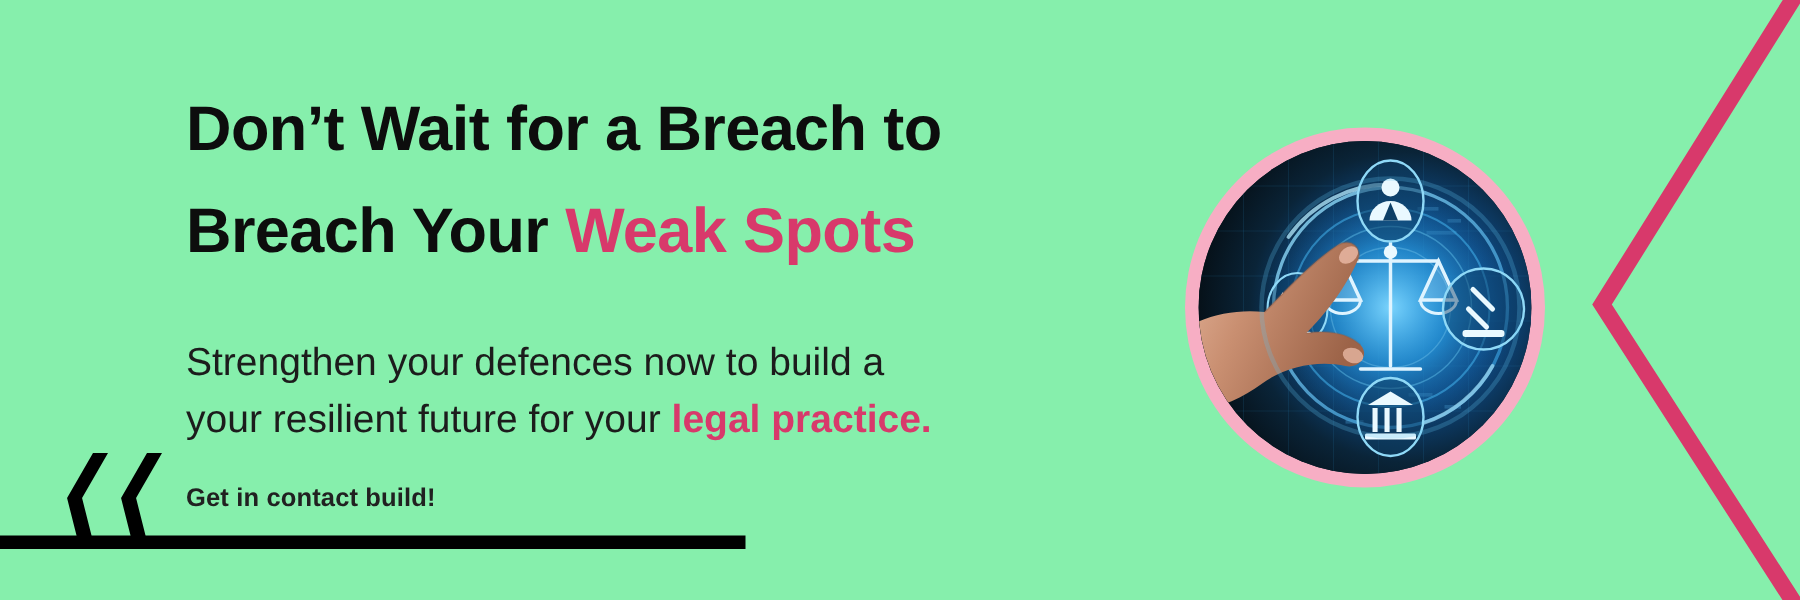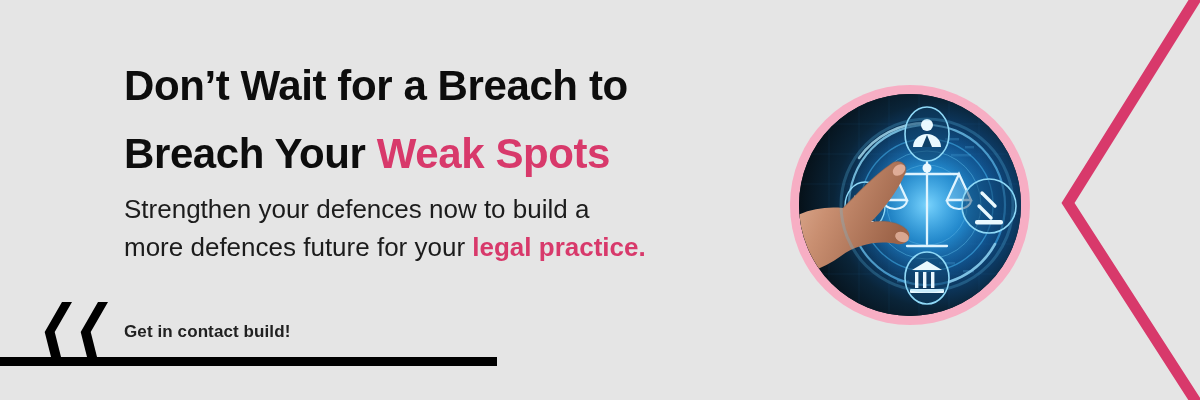--- a/index.html
+++ b/index.html
@@ -9,21 +9,21 @@
   body {
     width: 1200px;
     height: 400px;
     overflow: hidden;
     font-family: "Liberation Sans", sans-serif;
   }
   #banner {
     position: relative;
     width: 1200px;
     height: 400px;
-    background: #e5e5e5;
+    background: #86efac;
     overflow: hidden;
   }
 
   
   .headline {
     position: absolute;
     left: 124px;
     top: 52px;
     width: 700px;
     font-size: 42px;
@@ -32,21 +32,21 @@
     letter-spacing: -0.4px;
     color: #0d0d0d;
     white-space: nowrap;
   }
   .headline .accent { color: #d8396b; margin-top: 32px; }
 
   
   .body-copy {
     position: absolute;
     left: 124px;
-    top: 190px;
+    top: 222px;
     width: 700px;
     font-size: 26px;
     font-weight: 300;
     line-height: 38px;
     color: #1c1c1c;
     white-space: nowrap;
   }
   .body-copy .accent {
     color: #d8396b;
     font-weight: bold;
@@ -121,21 +121,21 @@
     <div>
       <span>Breach Your </span><span class="accent">Weak Spots</span>
     </div>
   </div>
 
   <div class="body-copy">
     <div>
       <span>Strengthen your defences now to build a</span>
     </div>
     <div>
-      <span>more defences future for your </span><span class="accent">legal practice.</span>
+      <span>your resilient future for your </span><span class="accent">legal practice.</span>
     </div>
   </div>
 
   <div class="cta-chevrons">
     <svg width="72" height="60" viewBox="0 0 72 60" xmlns="http://www.w3.org/2000/svg">
       <path d="M12 0 L22 0 L10 30 L22 58 L12 58 L0 30 Z" fill="#000000" transform="translate(6,0) skewX(-10)"></path>
       <path d="M12 0 L22 0 L10 30 L22 58 L12 58 L0 30 Z" fill="#000000" transform="translate(42,0) skewX(-10)"></path>
     </svg>
   </div>
 

